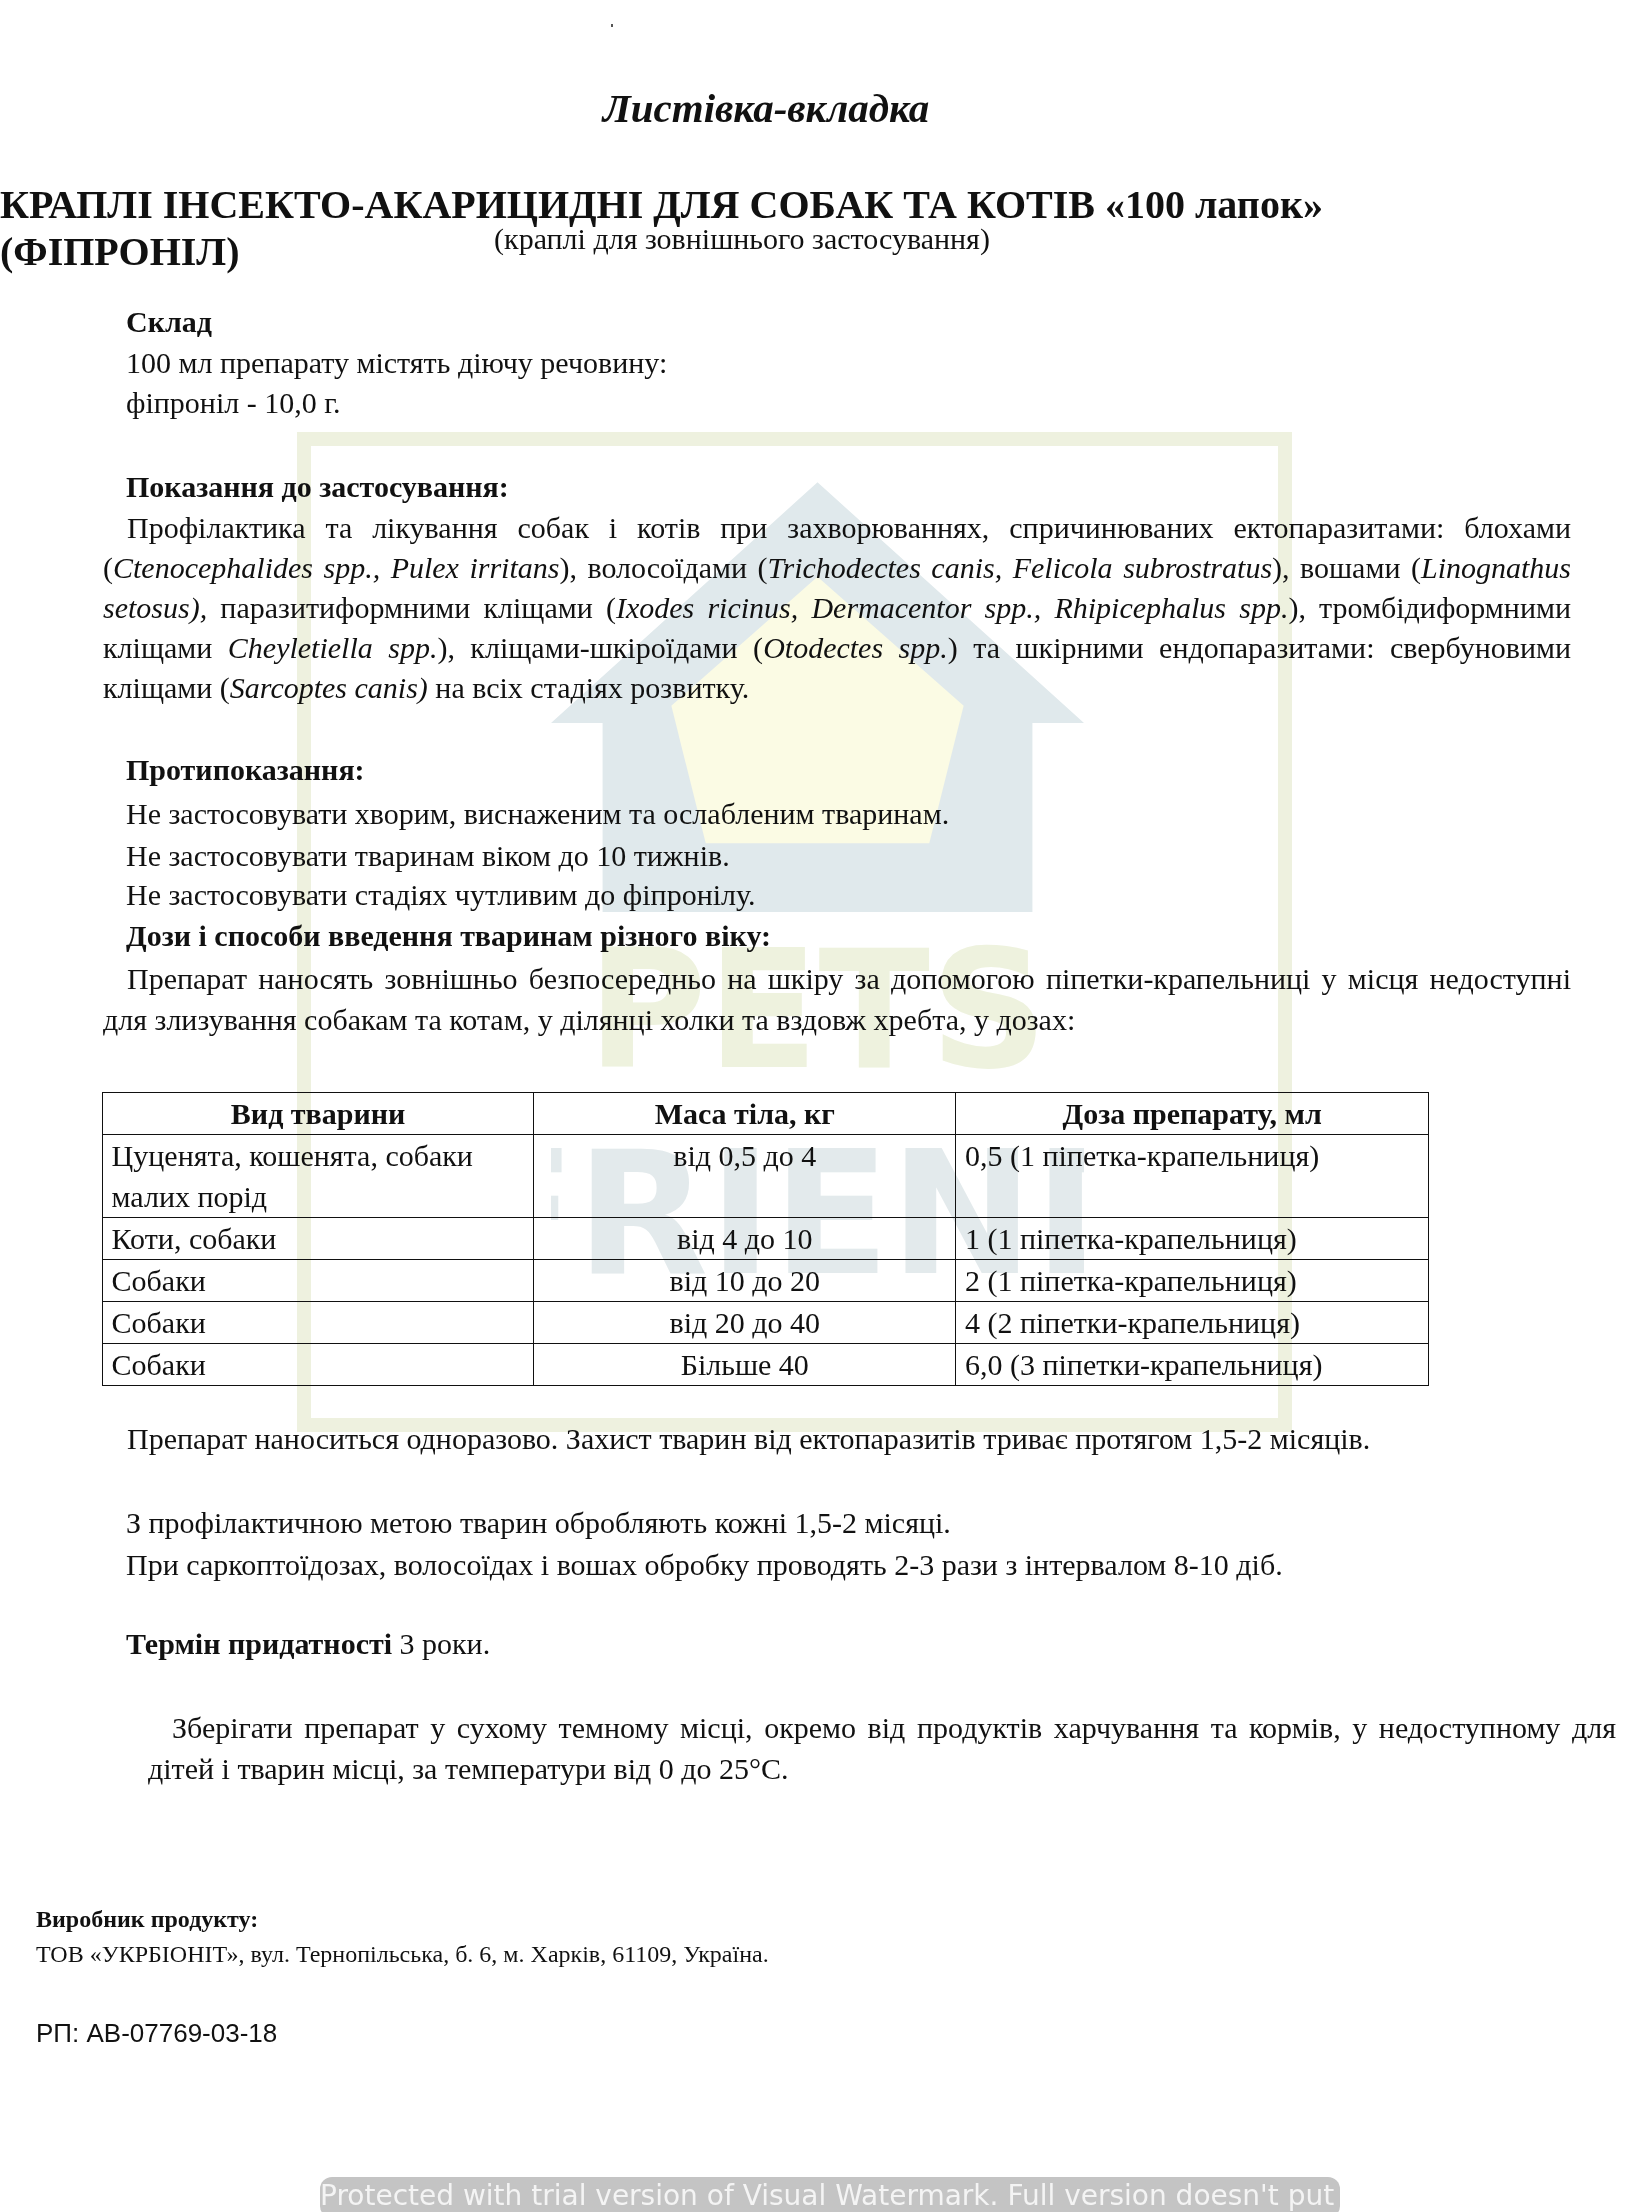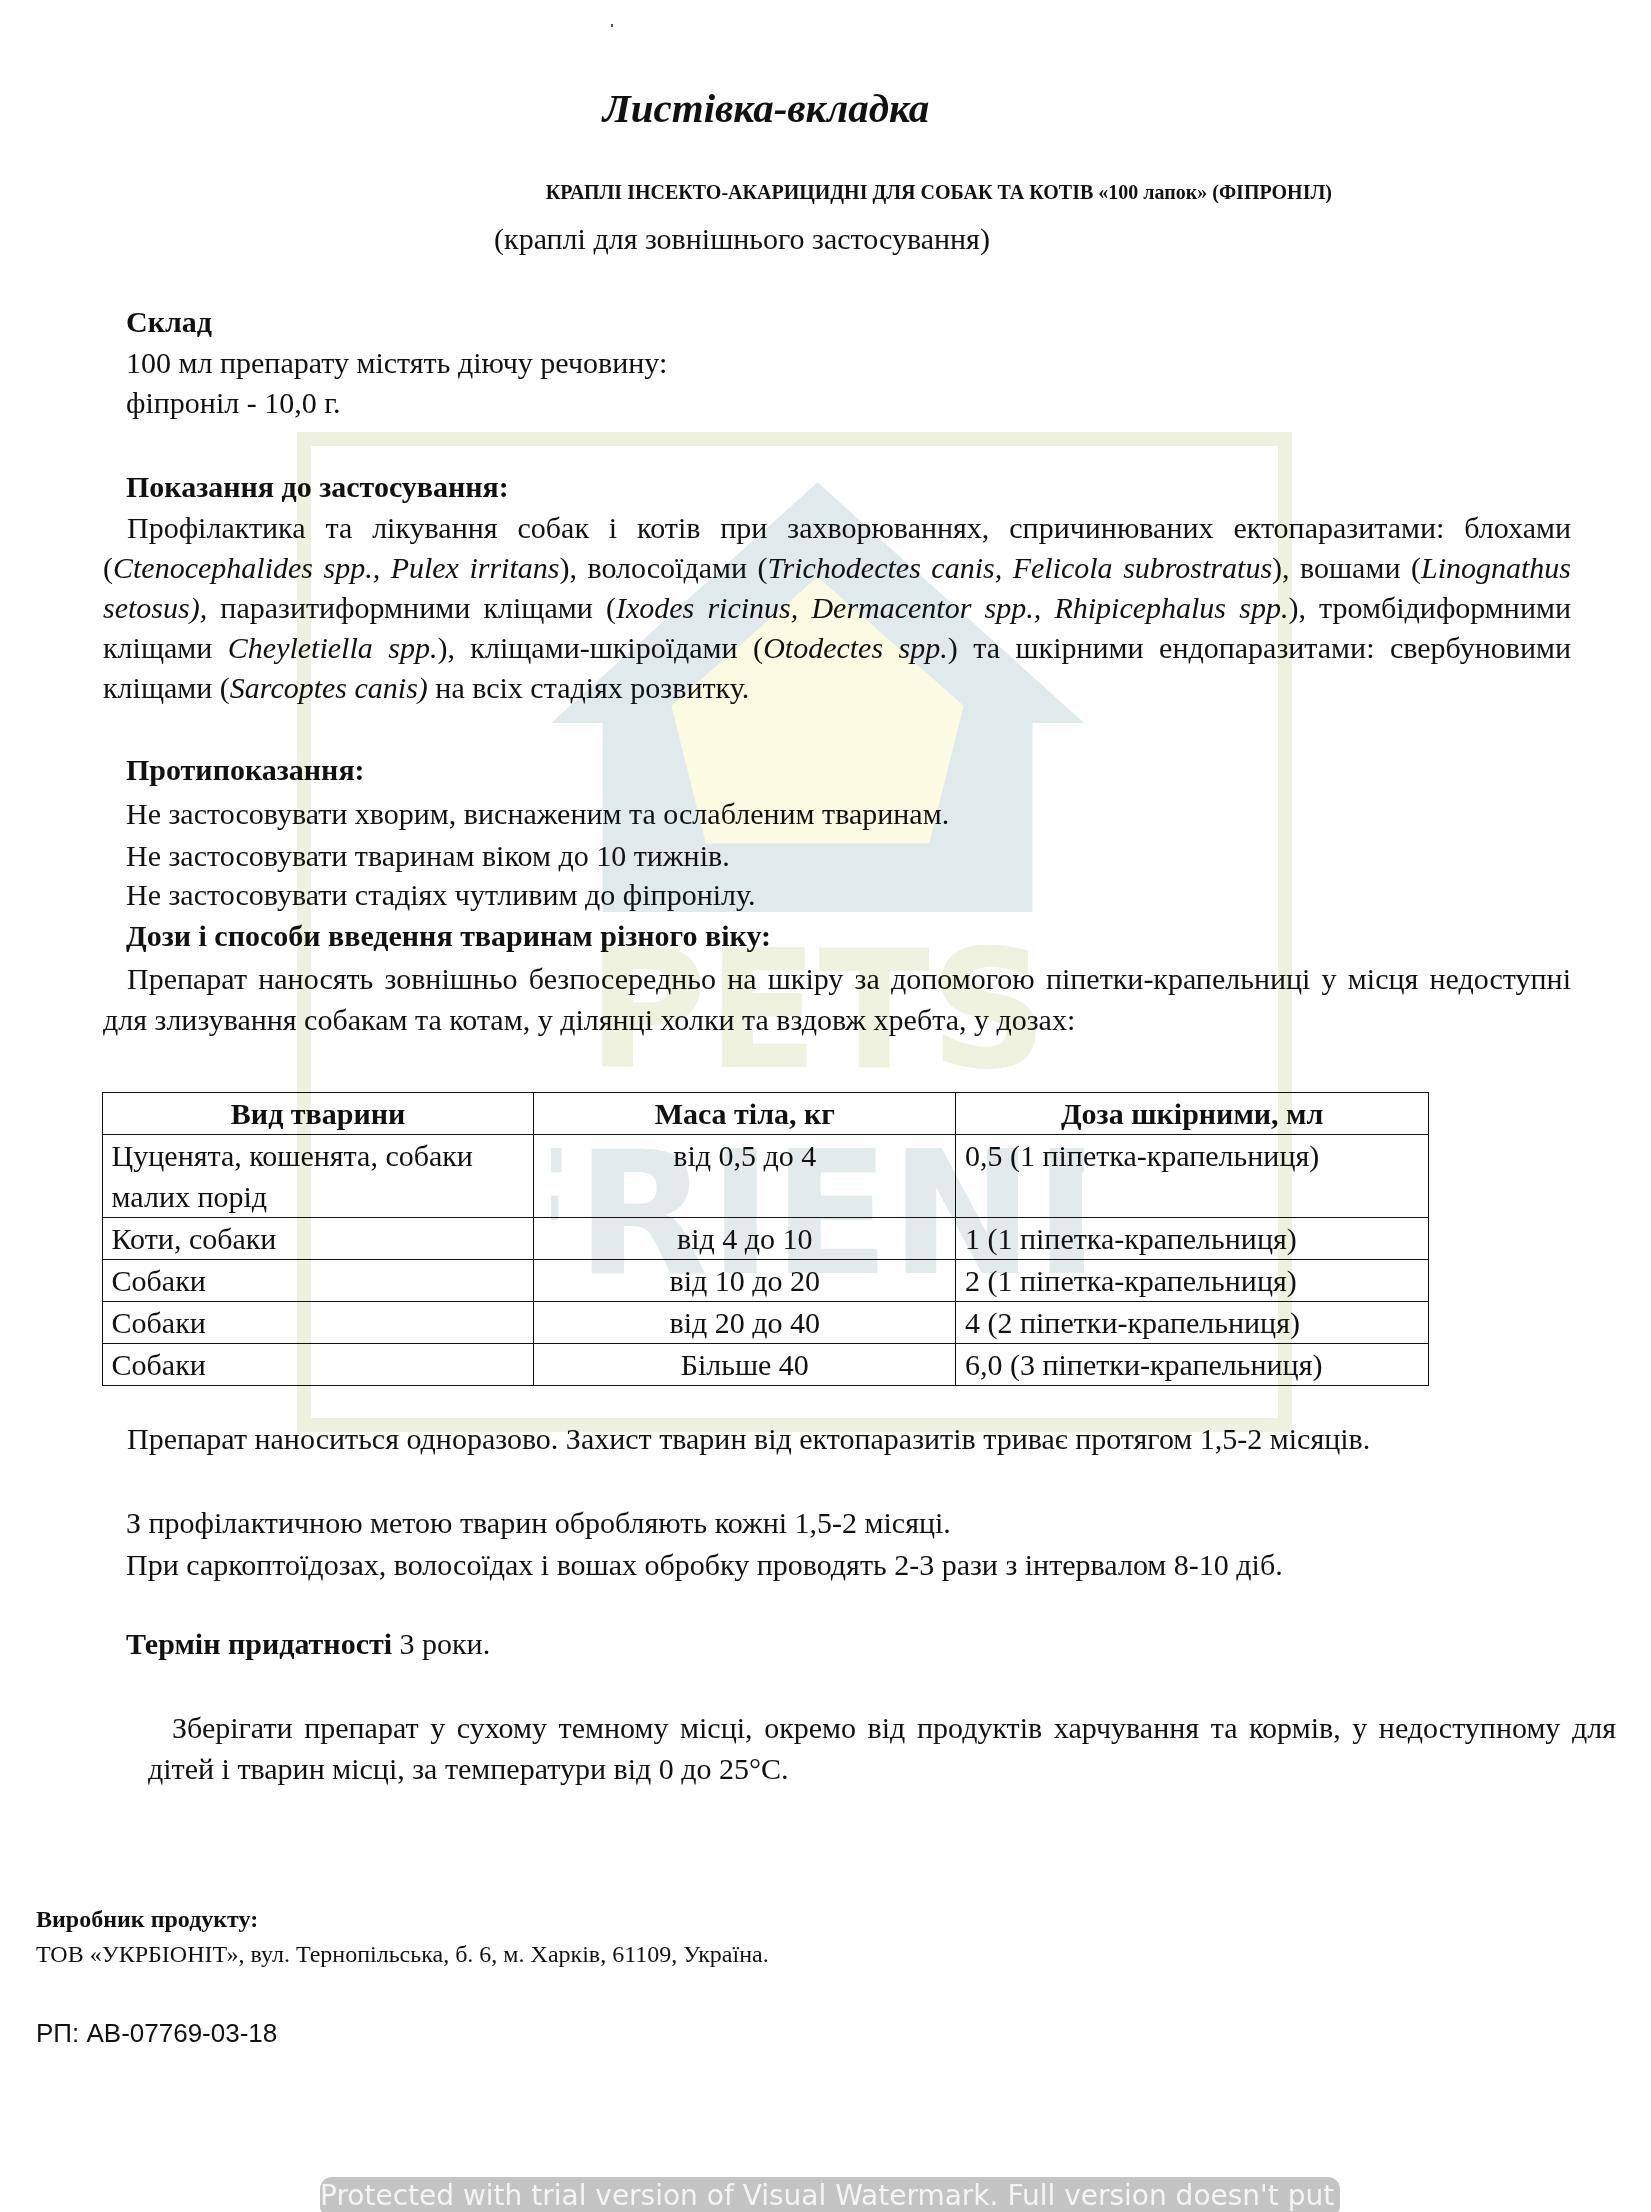--- a/index.html
+++ b/index.html
@@ -5,22 +5,22 @@
   html, body { margin:0; padding:0; background:#ffffff; }
   body { width:1652px; height:2213px; position:relative; overflow:hidden;
          font-family:"Liberation Serif","DejaVu Serif",serif; color:#111; }
   
   .wm-frame { position:absolute; left:297px; top:432px; width:967px; height:972px;
               border:14.6px solid #eef1df; box-sizing:content-box; z-index:0; }
   .wm-logo { position:absolute; left:551px; top:482px; width:533px; height:929px; z-index:0; }
   .content { position:absolute; left:0; top:0; width:1652px; height:2213px; z-index:1; }
   .title { position:absolute; top:84px; left:0; width:1532px; text-align:center;
            font-style:italic; font-weight:bold; font-size:41px; }
-  .subtitle { position:absolute; top:181px; left:0; width:1332px; text-align:right;
-              font-weight:bold; font-size:20px; }
+  .subtitle { position:absolute; top:181px; left:0; width:1332px; text-align:left;
+              font-weight:bold; font-size:40px; }
   .subtitle2 { position:absolute; top:222px; left:0; width:1484px; text-align:center; font-size:30px; }
   .txt { position:absolute; left:126px; width:1445px; font-size:30px; line-height:41px; }
   .h { font-weight:bold; }
   .just { text-align:justify; }
   i { font-style:italic; }
   table.dose { position:absolute; left:102px; top:1072px; width:1327px; border-collapse:collapse;
                font-size:30px;margin-top:20px; }
   table.dose th, table.dose td { border:1.7px solid #111; padding:0 8.6px; vertical-align:top; line-height:41px; }
   table.dose th { font-weight:bold; text-align:center; height:41px; }
   table.dose td.c { text-align:center; }
@@ -63,21 +63,21 @@
   <div class="txt" style="top:874px">Не застосовувати стадіях чутливим до фіпронілу.</div>
 
   <div class="txt just" style="top:958px; left:103px; width:1468px; text-indent:24px;">Препарат наносять зовнішньо безпосередньо на шкіру за допомогою піпетки-крапельниці у місця недоступні для злизування собакам та котам, у ділянці холки та вздовж хребта, у дозах:</div>
   <div class="txt h" style="top:915px">Дози і способи введення тваринам різного віку:</div>
 
   <table class="dose">
     <thead>
       <tr>
         <th style="width:413px">Вид тварини</th>
         <th style="width:404px">Маса тіла, кг</th>
-        <th>Доза шкірними, мл</th>
+        <th>Доза препарату, мл</th>
       </tr>
     </thead>
     <tbody>
       <tr>
         <td>Цуценята, кошенята, собаки малих порід</td>
         <td class="c">від 0,5 до 4</td>
         <td>0,5 (1 піпетка-крапельниця)</td>
       </tr>
       <tr>
         <td>Коти, собаки</td>

